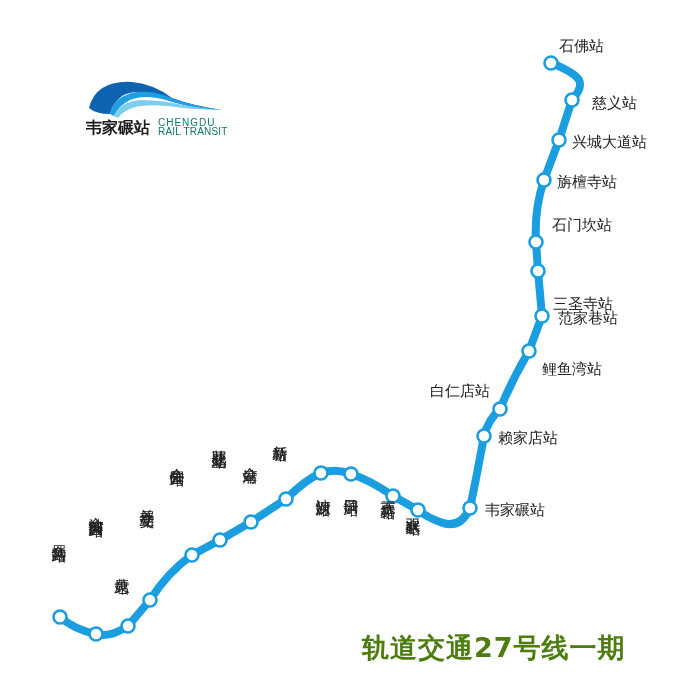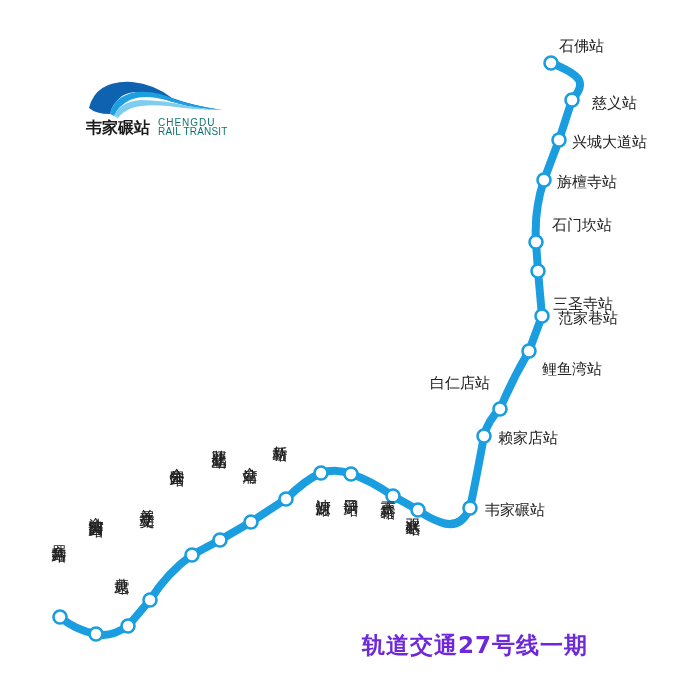--- a/index.html
+++ b/index.html
@@ -5,21 +5,21 @@
   html, body { margin:0; padding:0; background:#ffffff; }
   body { width:700px; height:700px; position:relative; overflow:hidden; font-family:"DejaVu Sans", sans-serif; }
   #map { position:absolute; left:0; top:0; width:700px; height:700px; }
   .logo { position:absolute; left:84px; top:74px; width:150px; height:66px; }
   .logo-cn { position:absolute; left:86px; top:118px; font-size:16px; font-weight:bold; color:#1a1a1a; letter-spacing:0px; }
   .logo-en { position:absolute; left:158px; top:118px; font-family:"Liberation Sans", sans-serif; color:#0f766e; line-height:9px; }
   .logo-en .l1 { font-size:10px; letter-spacing:1px; display:block; }
   .logo-en .l2 { font-size:10px; letter-spacing:0.2px; display:block; }
   .lbl { position:absolute; color:#222; font-size:15px; line-height:18px; white-space:nowrap; font-family:"DejaVu Sans", sans-serif; }
   .v { writing-mode:vertical-rl; text-orientation:upright; line-height:17px; letter-spacing:1px; }
-  .title { position:absolute; left:362px; top:630px; font-size:23px; font-weight:bold; color:#6d28d9; letter-spacing:1px; font-family:"DejaVu Sans", sans-serif; }
+  .title { position:absolute; left:362px; top:630px; font-size:27px; font-weight:bold; color:#4d7c0f; letter-spacing:1px; font-family:"DejaVu Sans", sans-serif; }
 </style>
 </head>
 <body>
 
 <svg id="map" viewBox="0 0 700 700" xmlns="http://www.w3.org/2000/svg">
   <path d="M551,63 Q574,72 579,80 Q583,88 572,100 L559,140 L544,180 Q534,210 536,242 L538,271 L542,316 L529,351 Q512,380 500,409 Q488,420 484,436 Q476,480 470,508 Q460,530 440,522 Q428,518 418,510 L393,496 Q370,480 351,474 Q336,468 321,473 Q305,480 286,499 L251,522 L220,540 L192,555 Q168,572 150,600 L128,626 Q110,638 96,634 Q75,630 60,617" fill="none" stroke="#1a9ee0" stroke-width="8" stroke-linecap="round" stroke-linejoin="round"></path>
   <g id="station-dots">
       <circle cx="551" cy="63" r="6.5" fill="#ffffff" stroke="#1a9ee0" stroke-width="2.6"></circle>
       <circle cx="572" cy="100" r="6.5" fill="#ffffff" stroke="#1a9ee0" stroke-width="2.6"></circle>
       <circle cx="559" cy="140" r="6.5" fill="#ffffff" stroke="#1a9ee0" stroke-width="2.6"></circle>
@@ -58,21 +58,21 @@
 </div>
 
 <div class="lbl" style="left:559px;top:37px;">石佛站</div>
 <div class="lbl" style="left:592px;top:94px;">慈义站</div>
 <div class="lbl" style="left:572px;top:133px;">兴城大道站</div>
 <div class="lbl" style="left:557px;top:173px;">旃檀寺站</div>
 <div class="lbl" style="left:552px;top:216px;">石门坎站</div>
 <div class="lbl" style="left:553px;top:263px;margin-top:32px;">三圣寺站</div>
 <div class="lbl" style="left:558px;top:309px;">范家巷站</div>
 <div class="lbl" style="left:542px;top:360px;">鲤鱼湾站</div>
-<div class="lbl" style="left:430px;top:374px;">白仁店站</div>
+<div class="lbl" style="left:430px;top:382px;">白仁店站</div>
 <div class="lbl" style="left:498px;top:429px;">赖家店站</div>
 <div class="lbl" style="left:485px;top:501px;">韦家碾站</div>
 
 <div class="lbl v" style="left:404px;top:506px;">双水碾站</div>
 <div class="lbl v" style="left:379px;top:490px;">王贾桥站</div>
 <div class="lbl v" style="left:342px;top:487px;">洞子口站</div>
 <div class="lbl v" style="left:314px;top:487px;">沙河源站</div>
 <div class="lbl v" style="left:271px;top:433px;">新桥站</div>
 <div class="lbl v" style="left:241px;top:455px;">金府站</div>
 <div class="lbl v" style="left:210px;top:438px;">花照壁北站</div>

